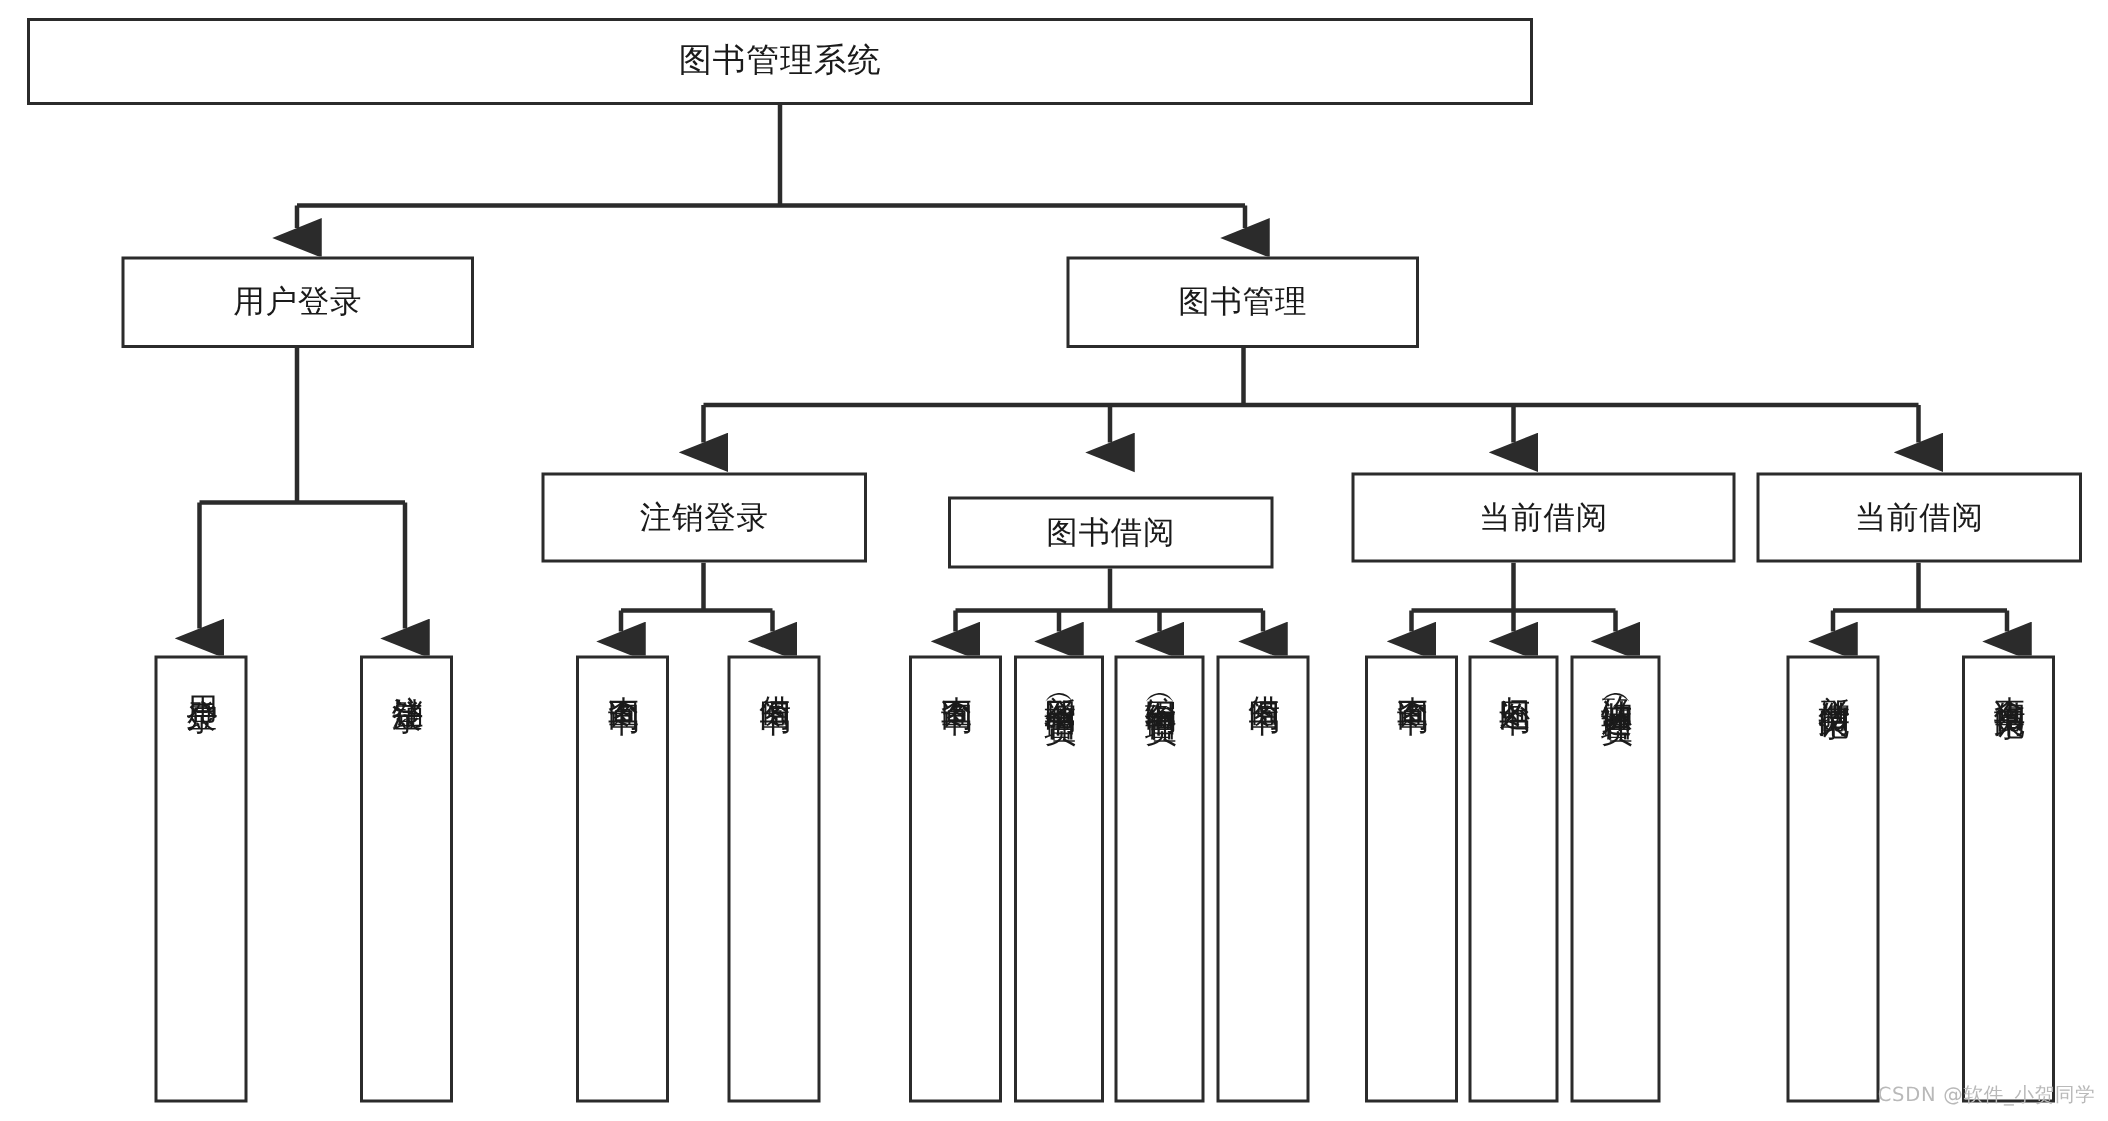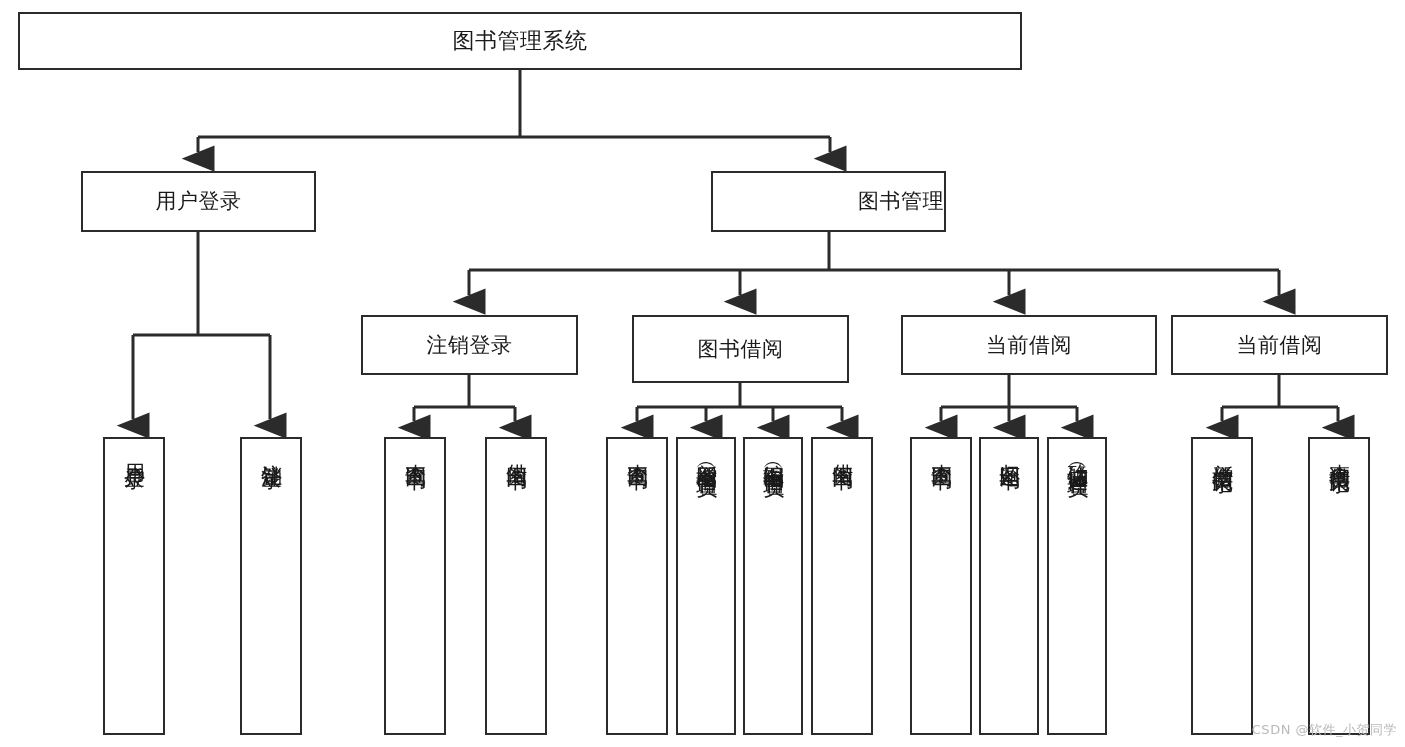--- a/index.html
+++ b/index.html
@@ -119,28 +119,28 @@
     </g>
   </svg>
 
   <div class="node root" style="left:18px; top:12px; width:1004px; height:58px;">
     <span class="label">图书管理系统</span>
   </div>
 
   <div class="node" style="left:81px; top:171px; width:235px; height:61px;">
     <span class="label">用户登录</span>
   </div>
-  <div class="node" style="left:711px; top:171px; width:235px; height:61px;justify-content:flex-end;">
+  <div class="node" style="left:711px; top:171px; width:235px; height:61px;">
     <span class="label">图书管理</span>
   </div>
 
   <div class="node" style="left:361px; top:315px; width:217px; height:60px;">
     <span class="label">注销登录</span>
   </div>
-  <div class="node" style="left:632px; top:315px; width:217px; height:68px;">
+  <div class="node" style="left:632px; top:331px; width:217px; height:48px;">
     <span class="label">图书借阅</span>
   </div>
   <div class="node" style="left:901px; top:315px; width:256px; height:60px;">
     <span class="label">当前借阅</span>
   </div>
   <div class="node" style="left:1171px; top:315px; width:217px; height:60px;">
     <span class="label">当前借阅</span>
   </div>
 
   <div class="node vert" style="left:103px; top:437px; width:62px; height:298px;">

